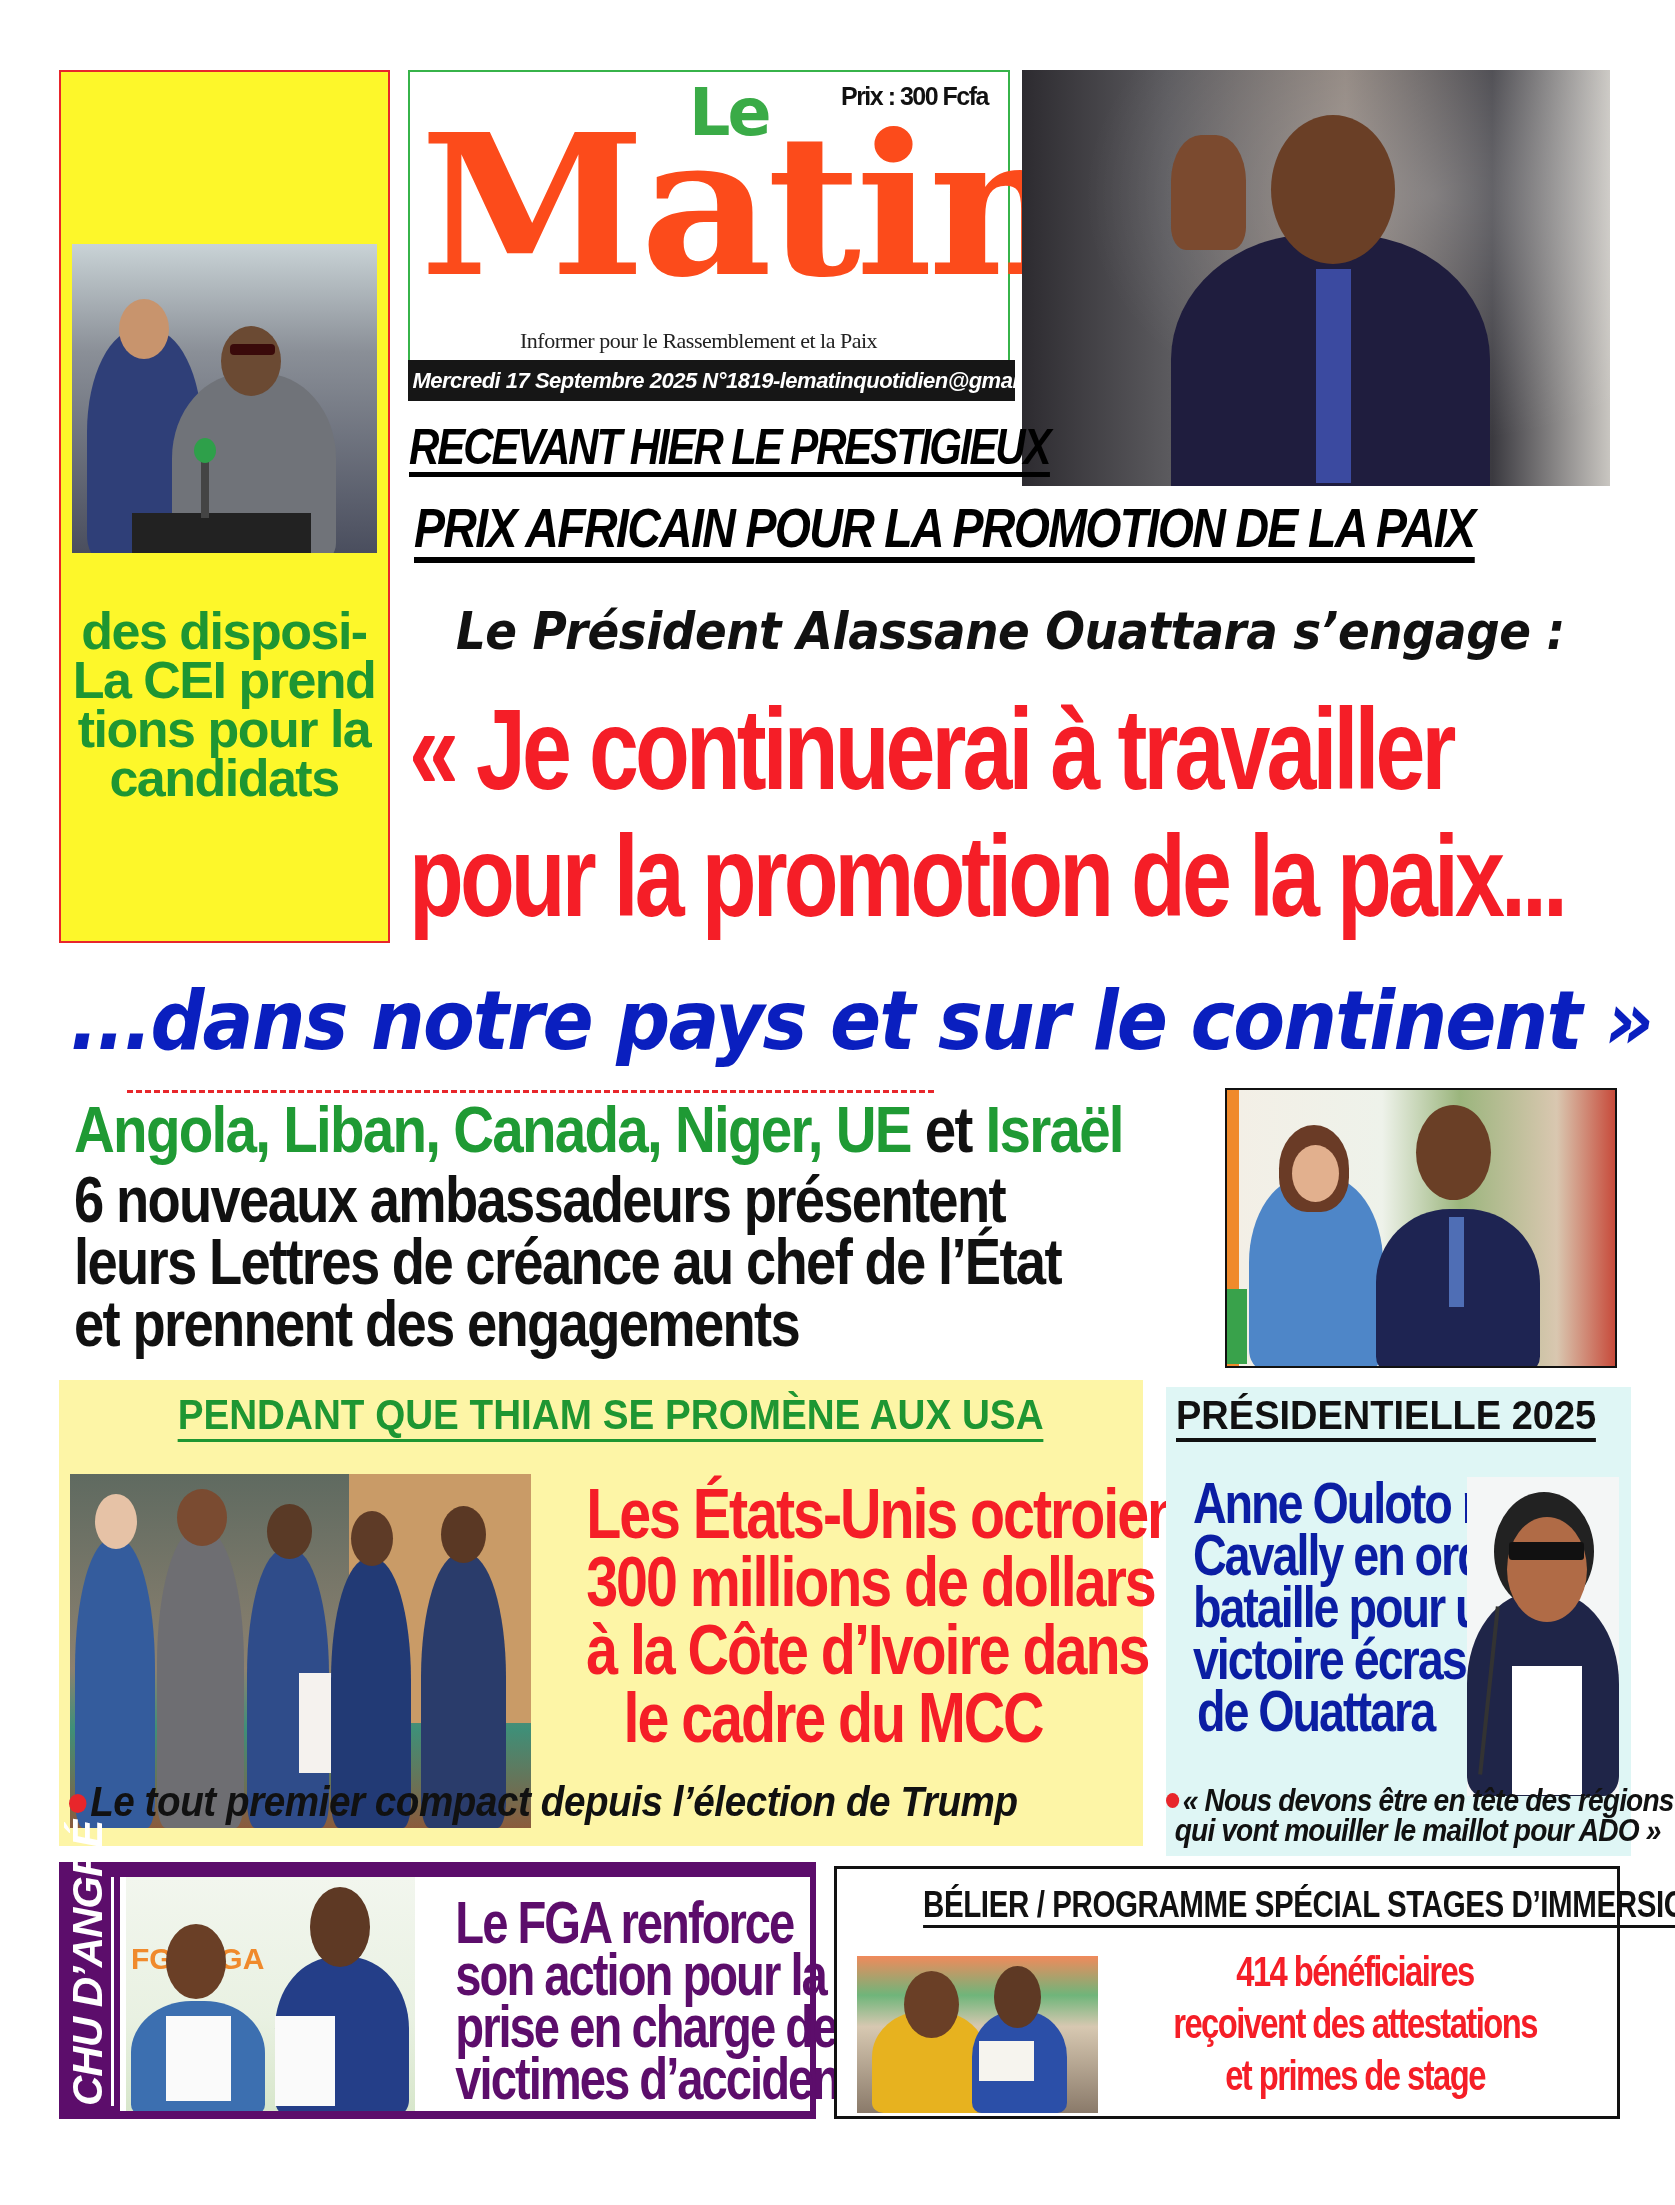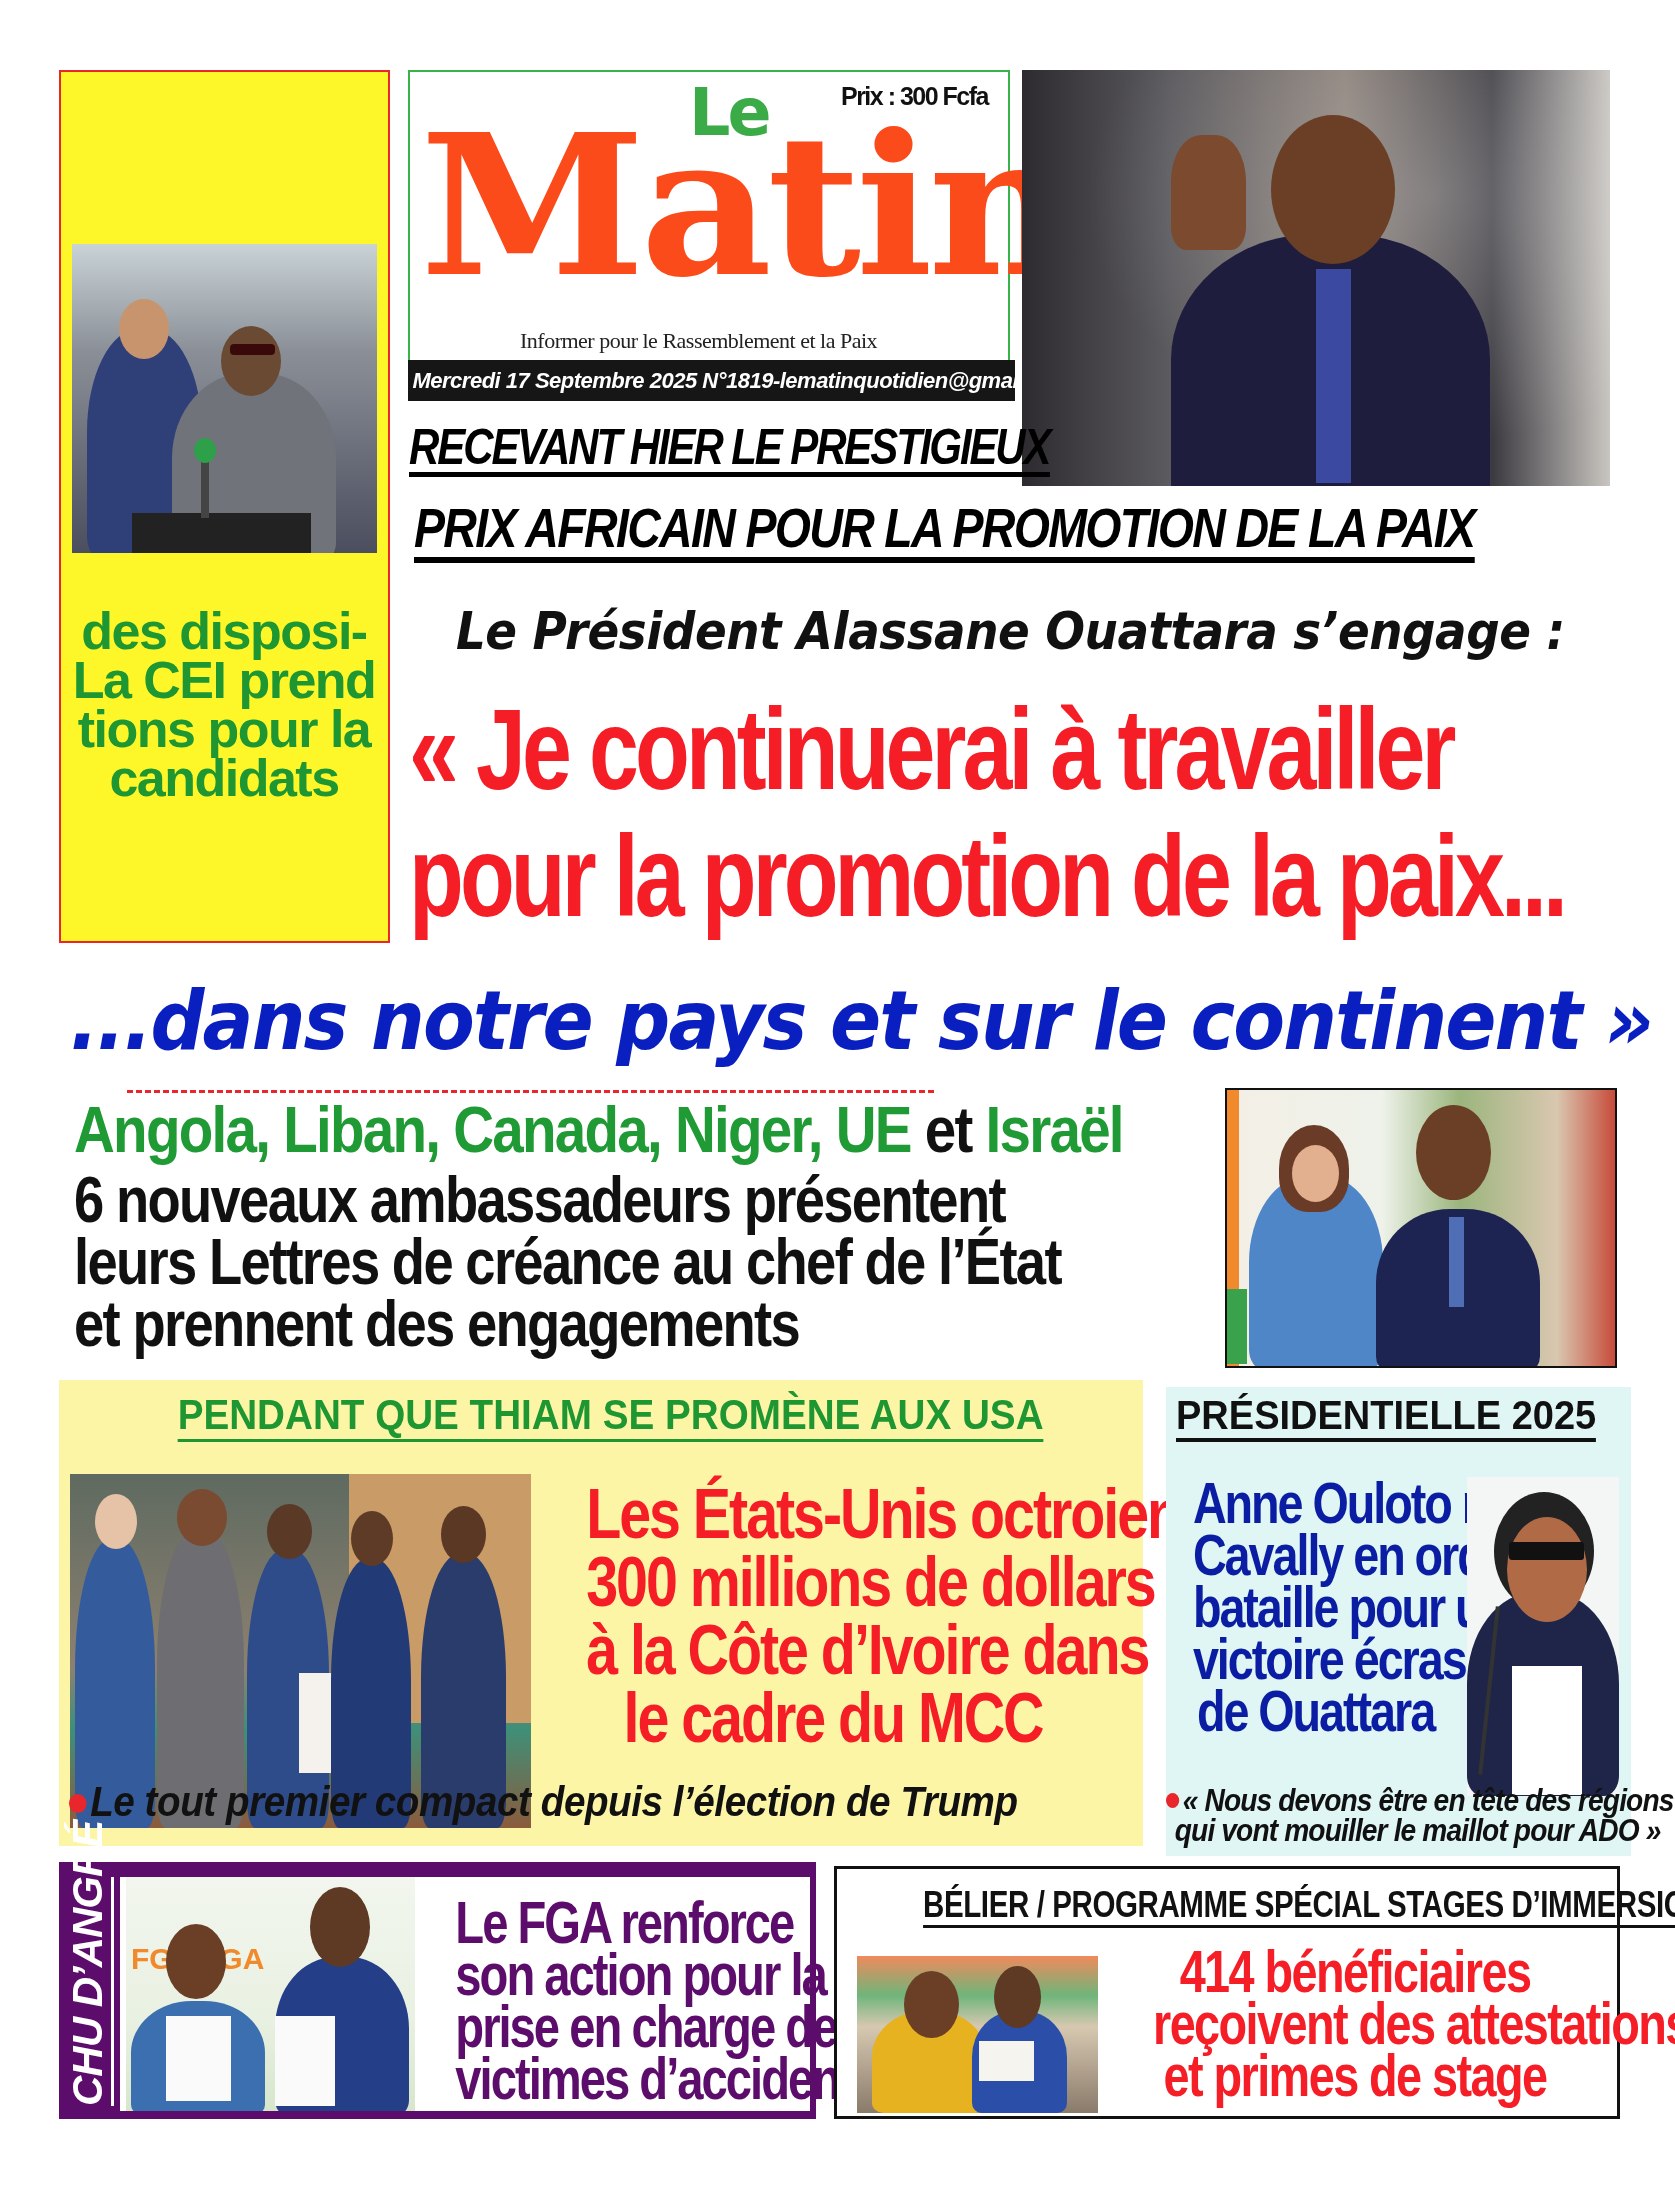--- a/index.html
+++ b/index.html
@@ -74,21 +74,21 @@
   #chu-label { left: 6px; top: 244px; font-size: 42px; font-style: italic; font-weight: 700; color: #fff; white-space: nowrap; transform: rotate(-90deg); transform-origin: left top; border-bottom: 3.5px solid #fff; line-height: 46px; width: 229px; letter-spacing: -1px; }
   #chu-photo { left: 6px; top: 0; width: 289px; height: 234px; }
   #chu-headline { left: 296px; top: 20px; width: 393px; text-align: center; font-size: 59px; line-height: 52px; font-weight: 700; color: #5c0d6b; letter-spacing: -2.5px; }
   #chu-headline div { transform: scaleX(0.8); white-space: nowrap; }
 
   
   #belier-box { left: 834px; top: 1866px; width: 786px; height: 253px; border: 3px solid #111; background: #fff; }
   #belier-kicker { left: 0; top: 15px; width: 780px; text-align: center; font-size: 36px; font-weight: 700; color: #111; white-space: nowrap; }
   #belier-kicker span { display: inline-block; border-bottom: 3.5px solid #111; line-height: 40px; transform: scaleX(0.82); letter-spacing: -0.5px; }
   #belier-photo { left: 20px; top: 87px; width: 241px; height: 157px; }
-  #belier-headline { left: 259px; top: 77px; width: 518px; text-align: center; font-size: 60px; line-height: 52px; font-weight: 700; color: #f51e27; letter-spacing: -2px; }
+  #belier-headline { left: 259px; top: 77px; width: 518px; text-align: center; font-size: 42px; line-height: 52px; font-weight: 700; color: #f51e27; letter-spacing: -2px; }
   #belier-headline div { transform: scaleX(0.78); white-space: nowrap; }
 </style>
 </head>
 <body>
 
 <div class="abs" id="cei-box">
   <div class="abs photo" id="cei-photo">
     <div class="bg" style="background:linear-gradient(180deg,#c9d3d6 0%,#8a8f97 35%,#4a4e5e 100%);"></div>
     <div class="person" style="left:15px;top:85px;width:115px;height:229px;background:#2f3f78;"></div>
     <div class="head" style="left:47px;top:55px;width:50px;height:60px;background:#c8946d;"></div>

